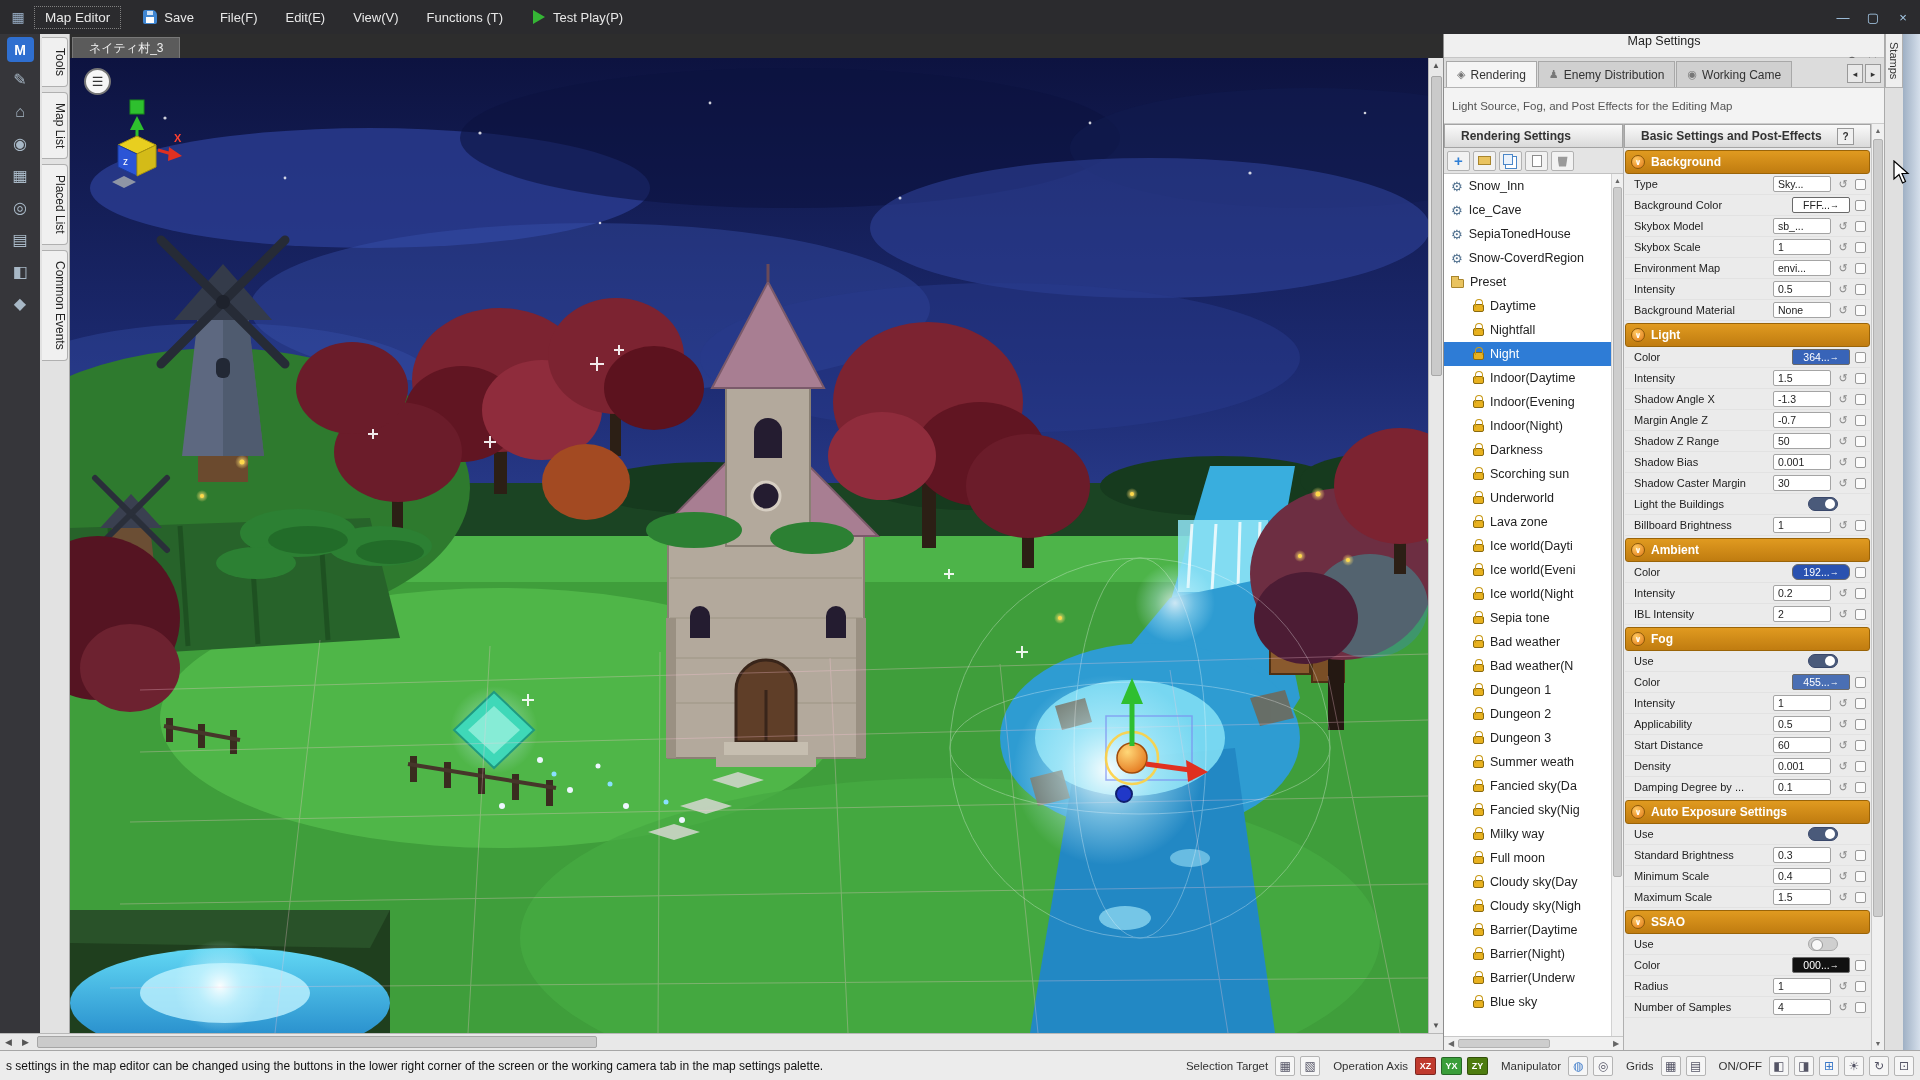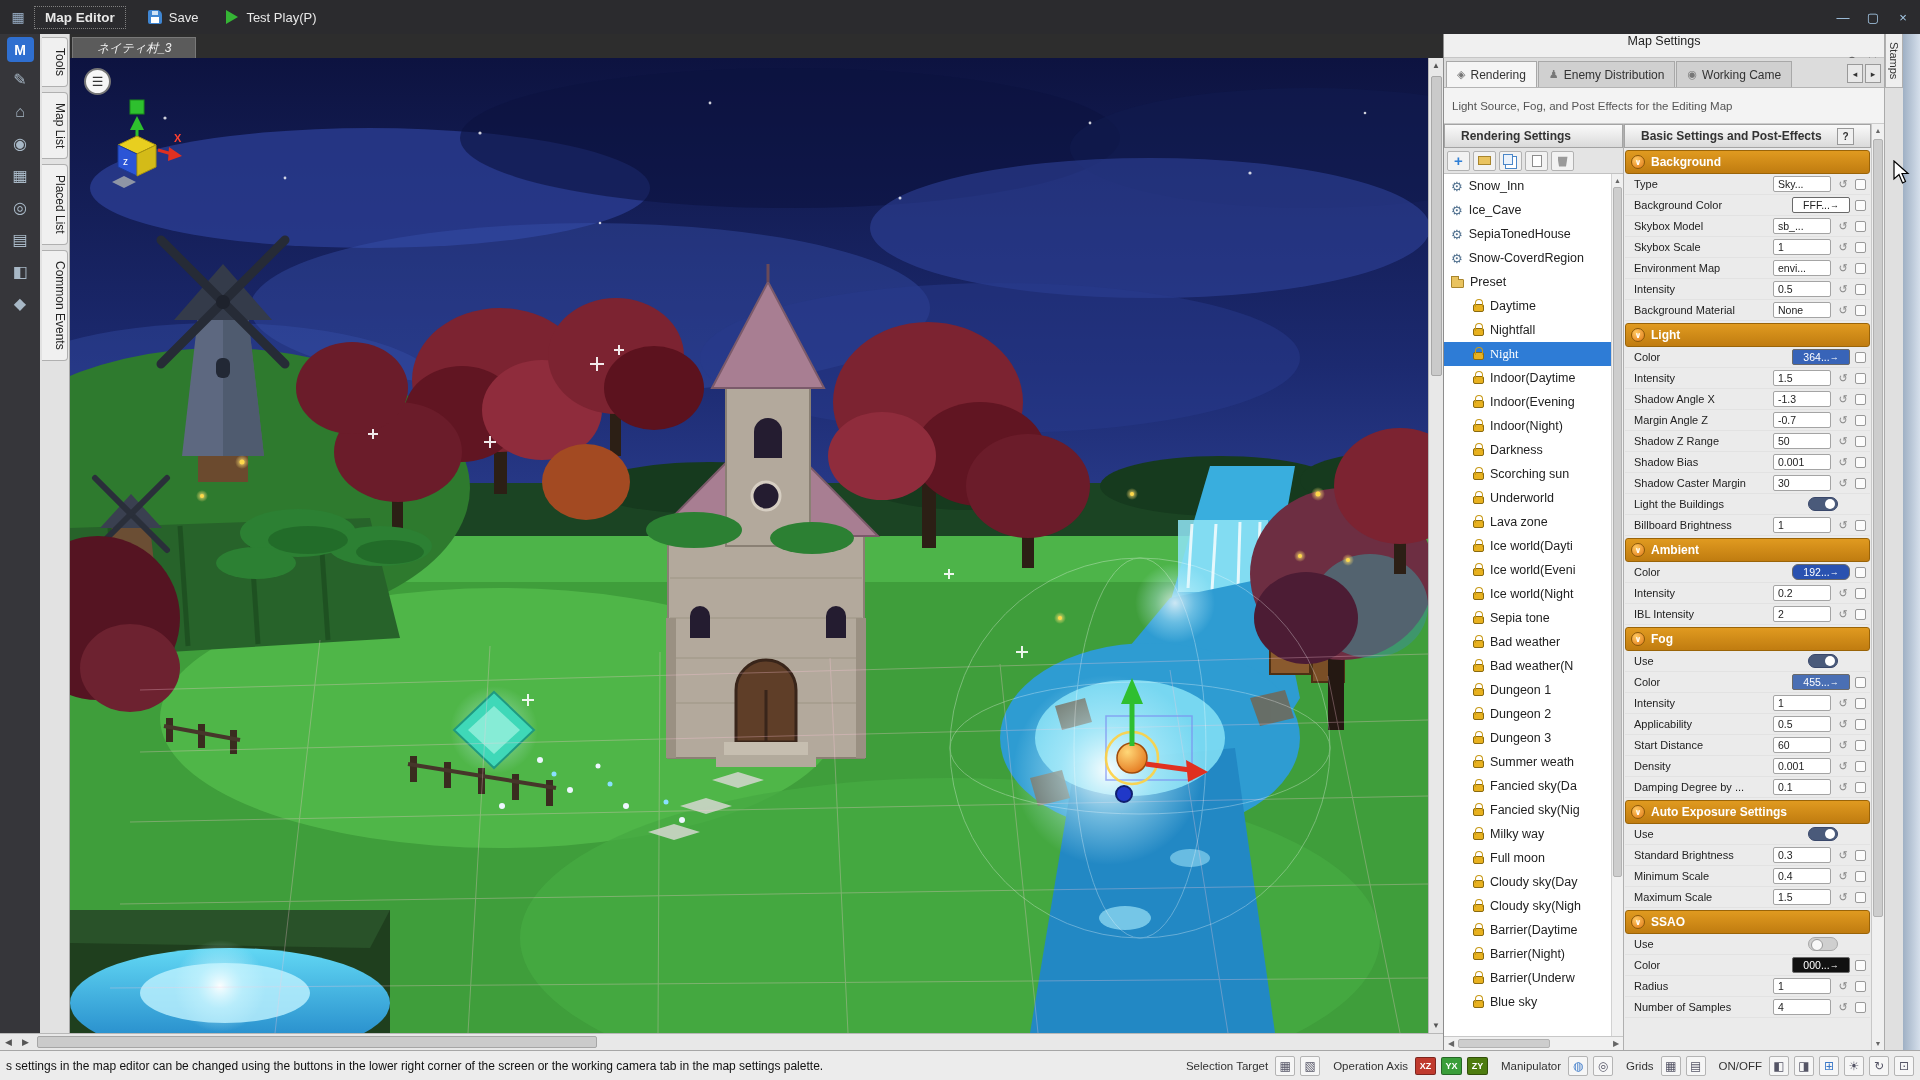--- a/index.html
+++ b/index.html
@@ -3,21 +3,21 @@
 <meta charset="utf-8">
 <style>
   *{margin:0;padding:0;box-sizing:border-box;}
   html,body{width:1920px;height:1080px;overflow:hidden;}
   body{font-family:"Liberation Sans","DejaVu Sans",sans-serif;position:relative;background:#f0f0f0;}
   .app{position:absolute;inset:0;}
 
   
   .menubar{position:absolute;left:0;top:0;width:1920px;height:34px;background:#2b2b2e;display:flex;align-items:center;color:#e8e8e8;z-index:6;}
   .app-grid-icon{width:24px;height:24px;margin:0 4px 0 6px;color:#9ab0c8;font-size:14px;display:flex;align-items:center;justify-content:center;}
-  .app-title{font-weight:bold;font-size:13.5px;padding:3px 10px;border:1px dotted #808080;margin-right:10px;text-align:center;}
+  .app-title{font-weight:normal;font-size:13.5px;padding:3px 10px;border:1px dotted #808080;margin-right:10px;text-align:center;}
   .menu-save{display:flex;align-items:center;gap:7px;font-size:13px;padding:0 12px;height:34px;}
   .save-icon{position:relative;width:14px;height:14px;background:#3f86d2;border-radius:2px 5px 2px 2px;display:inline-block;}
   .save-icon::after{content:"";position:absolute;left:3px;bottom:1px;width:8px;height:6px;background:#fff;}
   .save-icon::before{content:"";position:absolute;left:4px;top:1px;width:6px;height:4px;background:#cfe2f5;}
   .menu-item{font-size:13px;padding:0 14px;height:34px;display:flex;align-items:center;}
   .testplay{display:flex;align-items:center;gap:8px;font-size:13px;padding:0 16px;height:34px;}
   .play-icon{width:0;height:0;border-left:12px solid #35b535;border-top:7px solid transparent;border-bottom:7px solid transparent;display:inline-block;}
   .win-controls{margin-left:auto;display:flex;padding-right:2px;}
   .win-btn{width:30px;height:28px;display:flex;align-items:center;justify-content:center;color:#a9cdeb;font-size:13px;}
 
@@ -25,21 +25,21 @@
   .left-icons{position:absolute;left:0;top:34px;width:40px;height:999px;background:#36363a;display:flex;flex-direction:column;align-items:center;padding-top:3px;gap:3px;}
   .tool-btn{width:32px;height:29px;display:flex;align-items:center;justify-content:center;color:#a8b8c6;font-size:16px;border-radius:3px;}
   .tool-btn.logo{background:#2f6fd0;color:#fff;font-weight:bold;font-size:14px;width:27px;height:25px;border-radius:4px;}
 
   .left-tabs{position:absolute;left:40px;top:34px;width:30px;height:999px;background:#e2e2e2;border-right:1px solid #a8a8a8;display:flex;flex-direction:column;gap:5px;padding-top:3px;}
   .vtab{writing-mode:vertical-rl;font-size:12px;color:#222;background:#f0f0f0;border:1px solid #b0b0b0;border-left:none;padding:10px 0;width:26px;margin-left:2px;border-radius:0 4px 4px 0;text-align:center;}
 
   
   .viewport{position:absolute;left:70px;top:34px;width:1373px;height:999px;background:#1c1c1c;}
   .vp-tabstrip{height:24px;background:#2d2d2d;display:flex;align-items:flex-end;padding-left:2px;}
-  .vp-tab{height:21px;background:#5b5b5b;color:#f0f0f0;font-size:12px;display:flex;align-items:center;padding:0 24px;border:1px solid #787878;border-bottom:none;font-style:italic;}
+  .vp-tab{height:21px;background:#5b5b5b;color:#f0f0f0;font-size:12px;display:flex;align-items:center;padding:0 16px;border:1px solid #787878;border-bottom:none;}
   .vp-content{position:absolute;left:0;top:24px;width:1358px;height:975px;overflow:hidden;}
   .scene{width:100%;height:100%;display:block;}
   .vp-menu-btn{position:absolute;left:14px;top:10px;width:27px;height:27px;border-radius:50%;background:#f6f6f6;border:2px solid #777;display:flex;align-items:center;justify-content:center;color:#333;font-size:13px;}
   .axis-gizmo{position:absolute;left:20px;top:40px;}
   .vp-vscroll{position:absolute;right:0;top:24px;width:15px;height:975px;background:#e8e8e8;border-left:1px solid #b8b8b8;}
   .vs-arrow{height:15px;display:flex;align-items:center;justify-content:center;font-size:8px;color:#555;}
   .vs-arrow.down{position:absolute;bottom:0;left:0;right:0;}
   .vs-thumb{position:absolute;left:2px;top:18px;width:11px;height:300px;background:#cacaca;border:1px solid #a8a8a8;border-radius:2px;}
   .hscroll{position:absolute;left:0;top:1033px;width:1443px;height:17px;background:#e8e8e8;border-top:1px solid #b8b8b8;display:flex;align-items:center;z-index:4;}
   .hs-arrow{width:17px;height:16px;font-size:9px;color:#555;display:flex;align-items:center;justify-content:center;}
@@ -64,21 +64,21 @@
   .lt-btn{width:23px;height:20px;border:1px solid #b2b2b2;background:#f2f2f2;display:flex;align-items:center;justify-content:center;border-radius:2px;}
   .ti-add{color:#2f7fd6;font-weight:bold;font-size:15px;line-height:12px;}
   .ti-import{width:13px;height:9px;background:#e9c35f;border:1px solid #a8852c;}
   .ti-copy{width:10px;height:11px;border:1.5px solid #4a86c8;background:#eaf2fc;box-shadow:3px 3px 0 0 #fff,3px 3px 0 1px #4a86c8;margin:-3px 3px 0 -3px;}
   .ti-page{width:10px;height:12px;border:1.5px solid #8c8c8c;background:#fff;}
   .ti-trash{width:10px;height:12px;background:#9a9a9a;clip-path:polygon(0 18%,100% 18%,85% 100%,15% 100%);}
   .list-box{flex:1;background:#fff;position:relative;overflow:hidden;}
   .list-rows{position:absolute;left:0;top:0;right:12px;bottom:0;overflow:hidden;}
   .list-item{height:24px;display:flex;align-items:center;gap:6px;padding-left:7px;font-size:12.5px;color:#222;white-space:nowrap;overflow:hidden;}
   .list-item.indent{padding-left:29px;}
-  .list-item.selected{background:#2e7cd6;color:#fff;font-family:Liberation Serif, serif;}
+  .list-item.selected{background:#2e7cd6;color:#fff;}
   .li-gear{color:#50708e;font-size:13px;line-height:1;}
   .li-folder{width:13px;height:9px;background:#e9c35f;border:1px solid #a8852c;border-radius:1px;position:relative;margin-top:2px;flex-shrink:0;}
   .li-folder::before{content:"";position:absolute;left:-1px;top:-4px;width:6px;height:3px;background:#e9c35f;border:1px solid #a8852c;border-bottom:none;}
   .li-lock{width:11px;height:8px;background:#e8b11f;border:1px solid #8a6a10;border-radius:2px;position:relative;margin-top:4px;flex-shrink:0;}
   .li-lock::before{content:"";position:absolute;left:1px;top:-6px;width:6px;height:7px;border:1.5px solid #c89a18;border-bottom:none;border-radius:4px 4px 0 0;}
   .list-vscroll{position:absolute;right:0;top:0;bottom:0;width:12px;background:#f0f0f0;border-left:1px solid #d2d2d2;}
   .list-vthumb{position:absolute;left:1px;top:13px;width:9px;height:80%;background:#cdcdcd;border:1px solid #b2b2b2;border-radius:2px;}
   .lv-arrow{height:12px;display:flex;align-items:center;justify-content:center;font-size:7px;color:#666;}
   .list-hscroll{height:14px;background:#f0f0f0;border-top:1px solid #c8c8c8;display:flex;align-items:center;flex-shrink:0;}
   .lh-arrow{width:14px;font-size:8px;color:#666;display:flex;align-items:center;justify-content:center;}
@@ -128,20 +128,26 @@
 
 <div class="app">
 
   <div class="menubar">
     <div class="app-grid-icon">▦</div>
     <div class="app-title">Map Editor</div>
     <div class="menu-save">
       <span class="save-icon"></span>
       <span>Save</span>
     </div>
+    <div id="menus" style="display:flex;">
+        <div class="menu-item">File(F)</div>
+        <div class="menu-item">Edit(E)</div>
+        <div class="menu-item">View(V)</div>
+        <div class="menu-item">Functions (T)</div>
+      </div>
     <div class="testplay">
       <span class="play-icon"></span>
       <span>Test Play(P)</span>
     </div>
     <div class="win-controls" id="win-controls">
         <div class="win-btn">—</div>
         <div class="win-btn">▢</div>
         <div class="win-btn">×</div>
       </div>
   </div>

